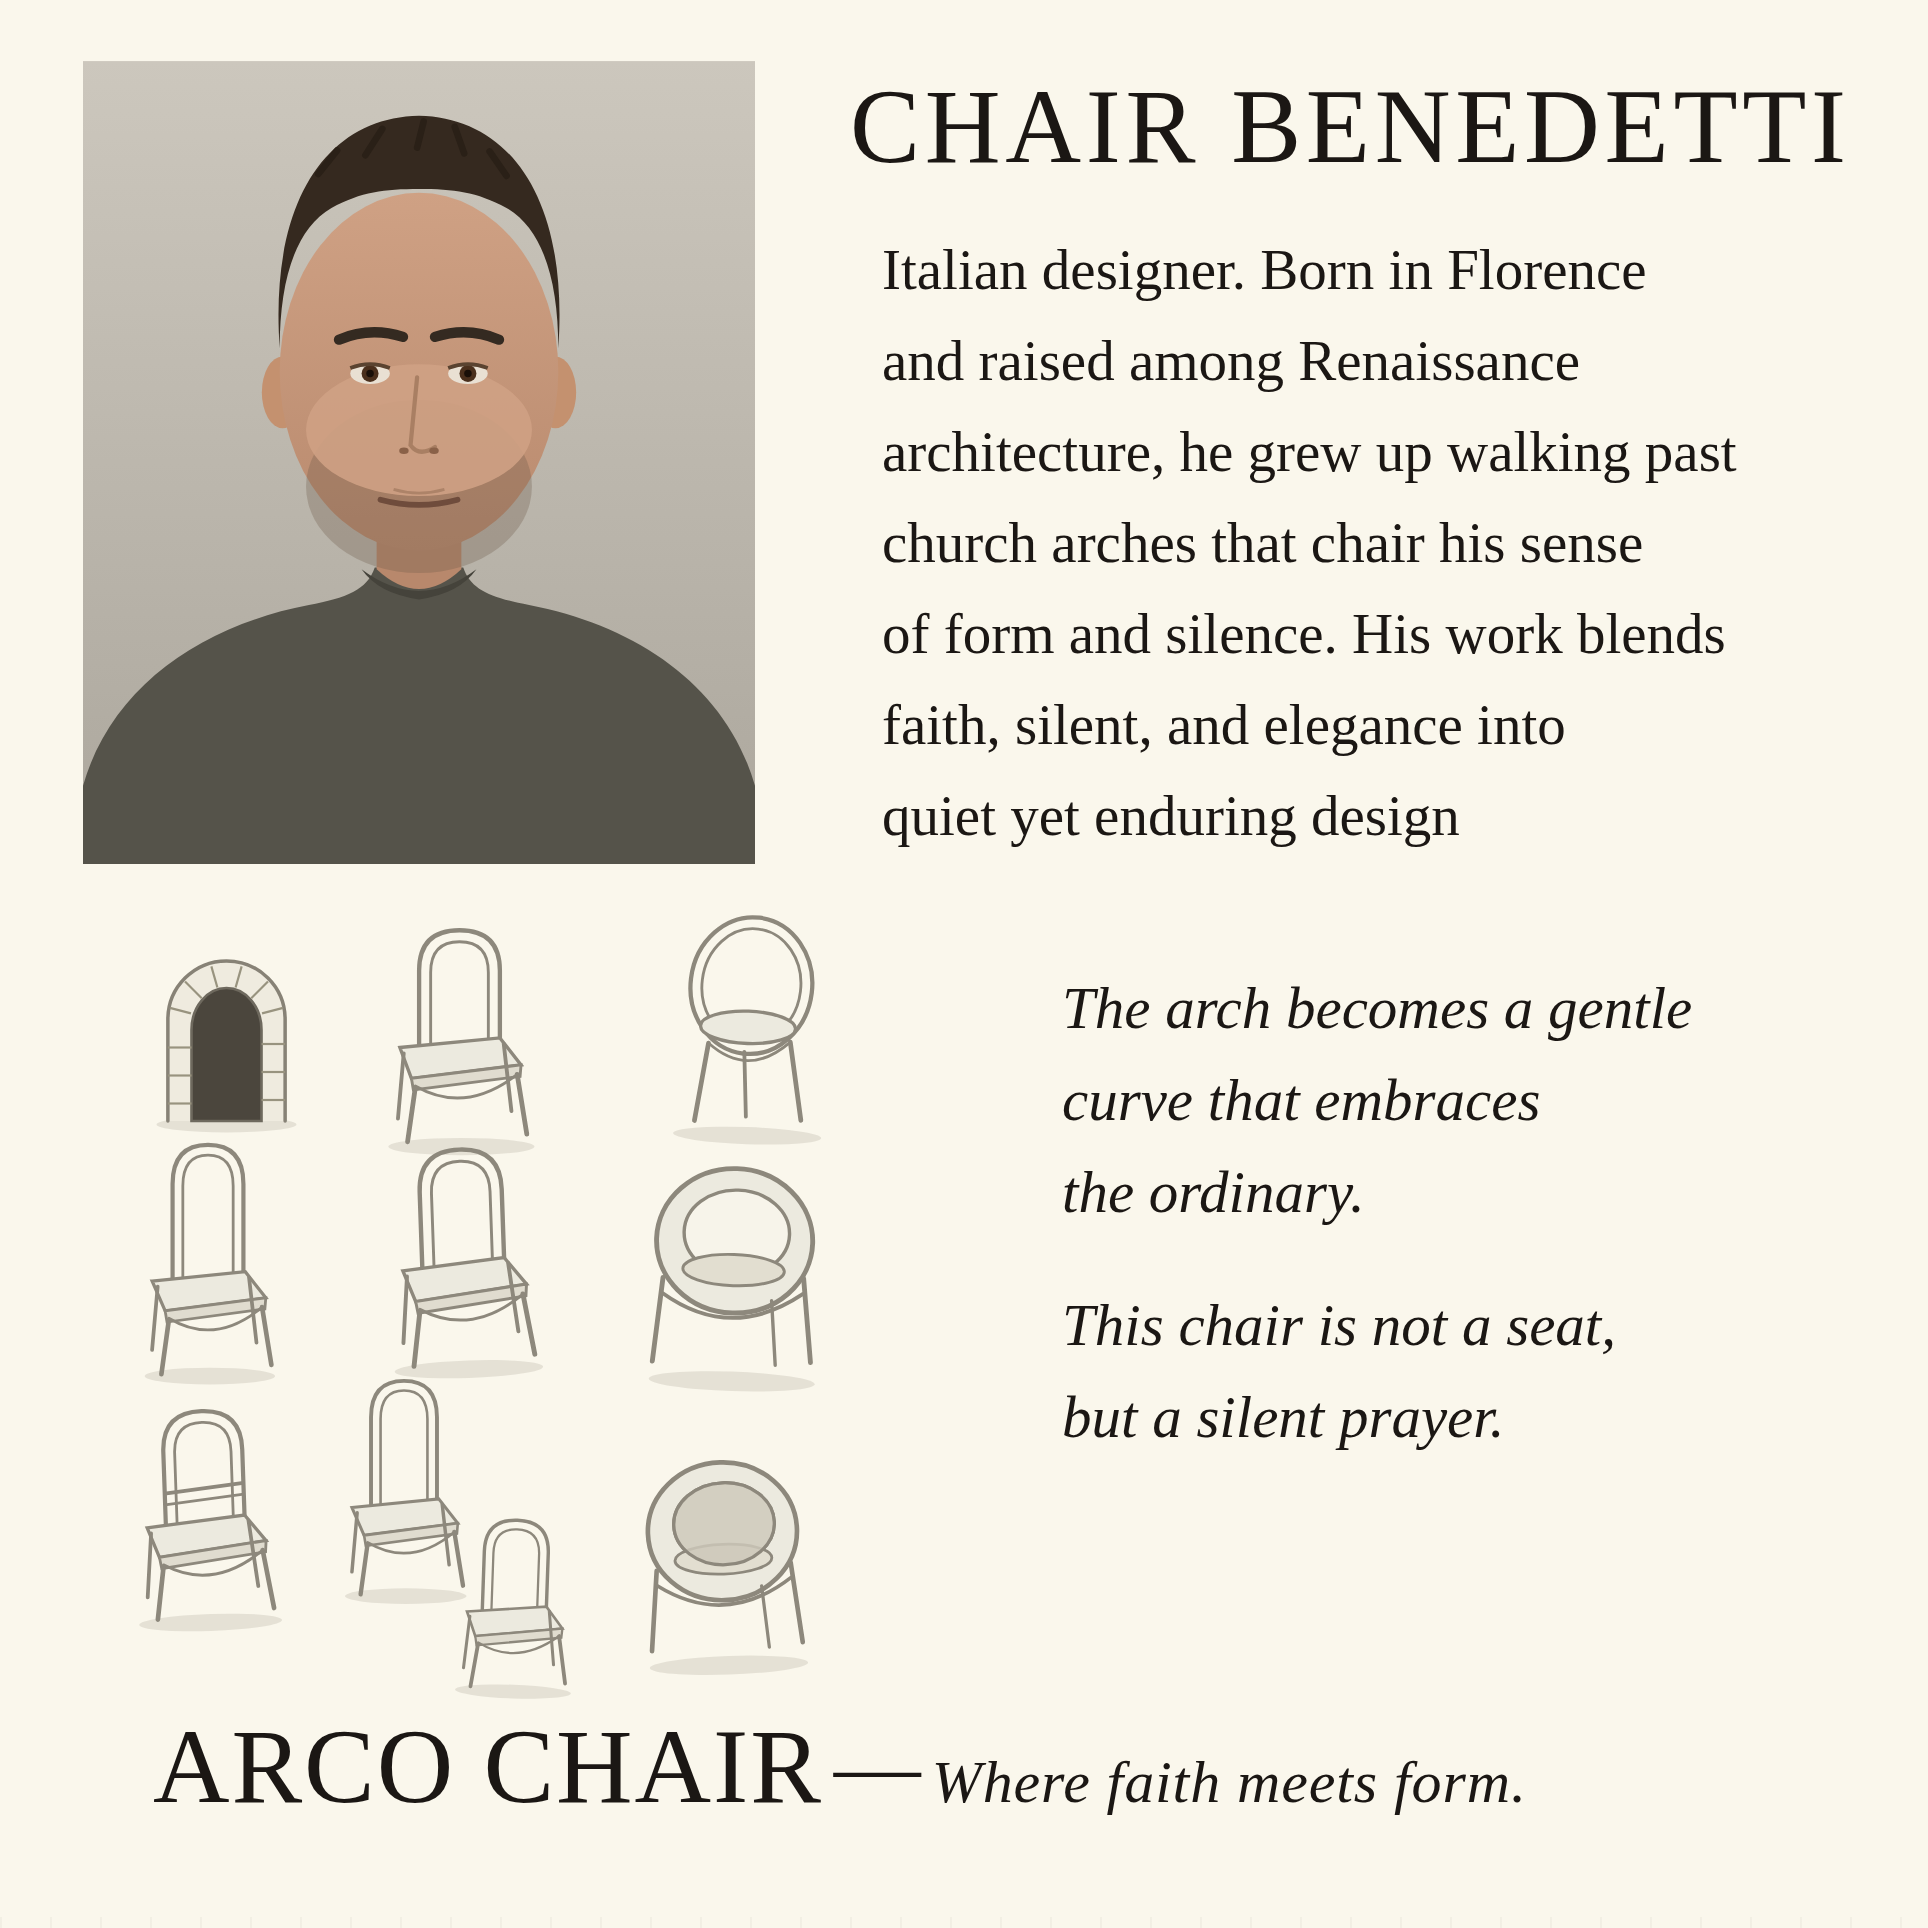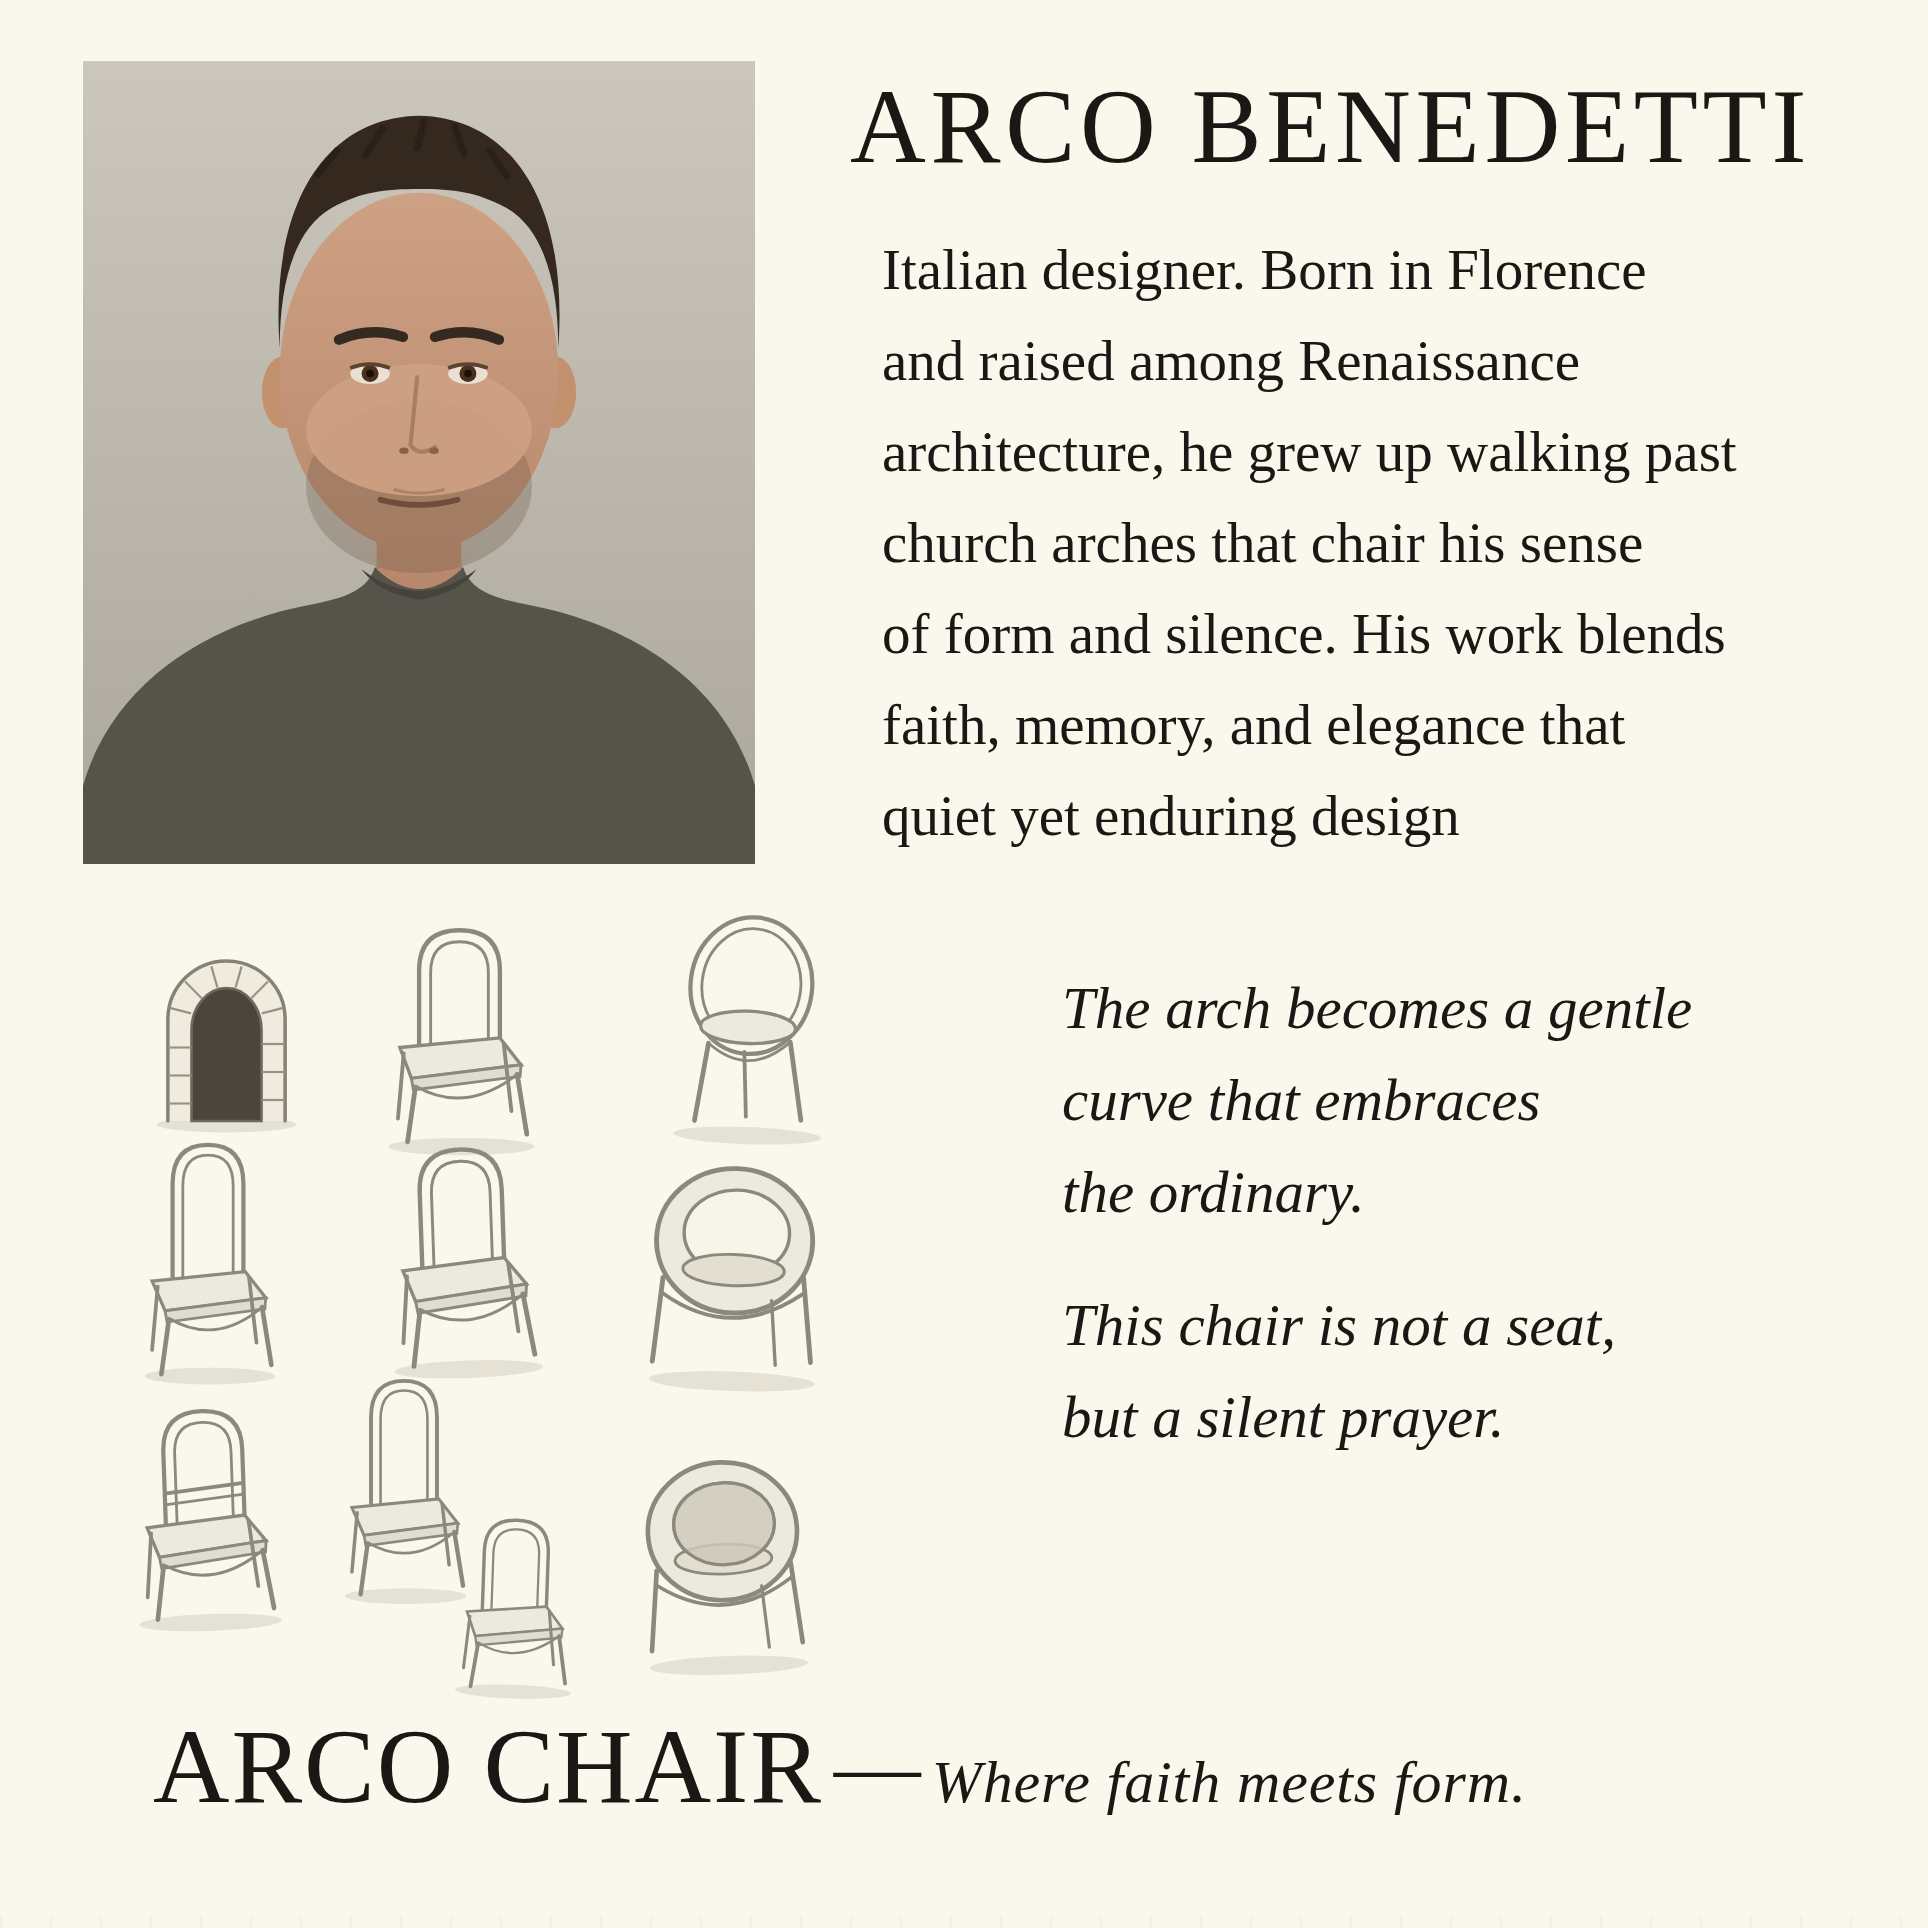--- a/index.html
+++ b/index.html
@@ -180,29 +180,29 @@
   </g>
 
   <path d="M355,336 L348,408 Q357,421 374,410" stroke="#a97f63" stroke-width="4.5" fill="none" stroke-linecap="round"></path>
   <ellipse cx="341" cy="414" rx="5" ry="3.5" fill="#8a6148"></ellipse>
   <ellipse cx="373" cy="414" rx="5" ry="3.5" fill="#8a6148"></ellipse>
 
   <path d="M316,466 Q357,477 398,466" stroke="#6f4c3c" stroke-width="6" fill="none" stroke-linecap="round"></path>
   <path d="M330,455 Q357,463 384,455" stroke="#9a7258" stroke-width="3" fill="none" opacity=".6"></path>
 </svg>
 
-<h1 class="abs designer-name" style="margin:0;">ARCO BENEDETTI</h1>
+<h1 class="abs designer-name" style="margin:0;">CHAIR BENEDETTI</h1>
 
 <div class="abs bio">
   <div class="line">Italian designer. Born in Florence</div>
   <div class="line">and raised among Renaissance</div>
   <div class="line">architecture, he grew up walking past</div>
   <div class="line">church arches that chair his sense</div>
   <div class="line">of form and silence. His work blends</div>
-  <div class="line">faith, memory, and elegance that</div>
+  <div class="line">faith, silent, and elegance into</div>
   <div class="line">quiet yet enduring design</div>
 </div>
 
 <div>
   <svg class="sk" style="left:139px;top:925px;width:175px;height:210px" viewBox="0 0 200 240">
       <use href="#s-arch"></use>
     </svg>
 
   <svg class="sk" style="left:363px;top:911px;width:193px;height:250px" viewBox="0 0 200 260">
       <use href="#s-chair-a"></use>

